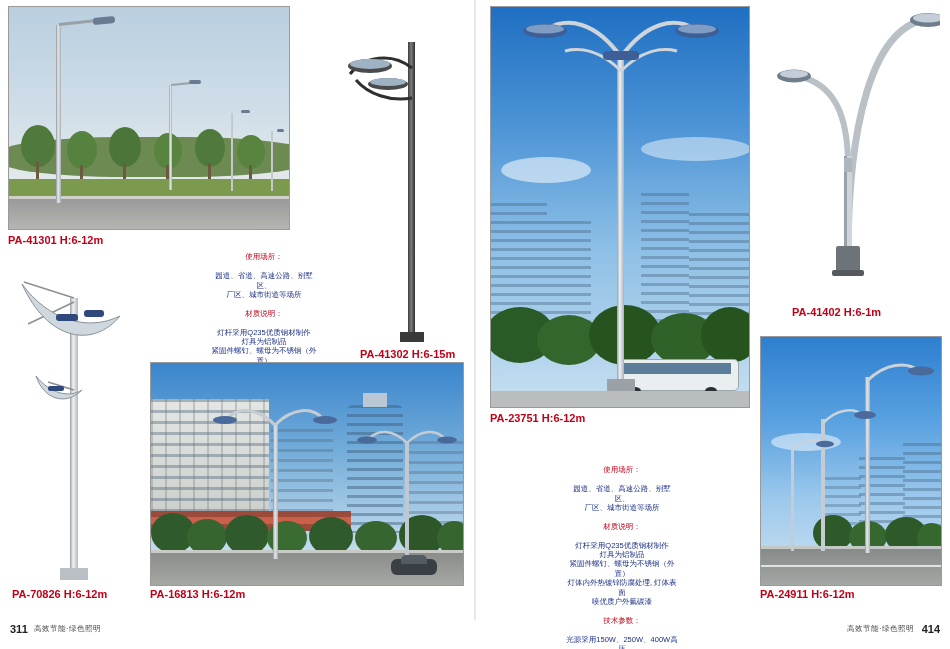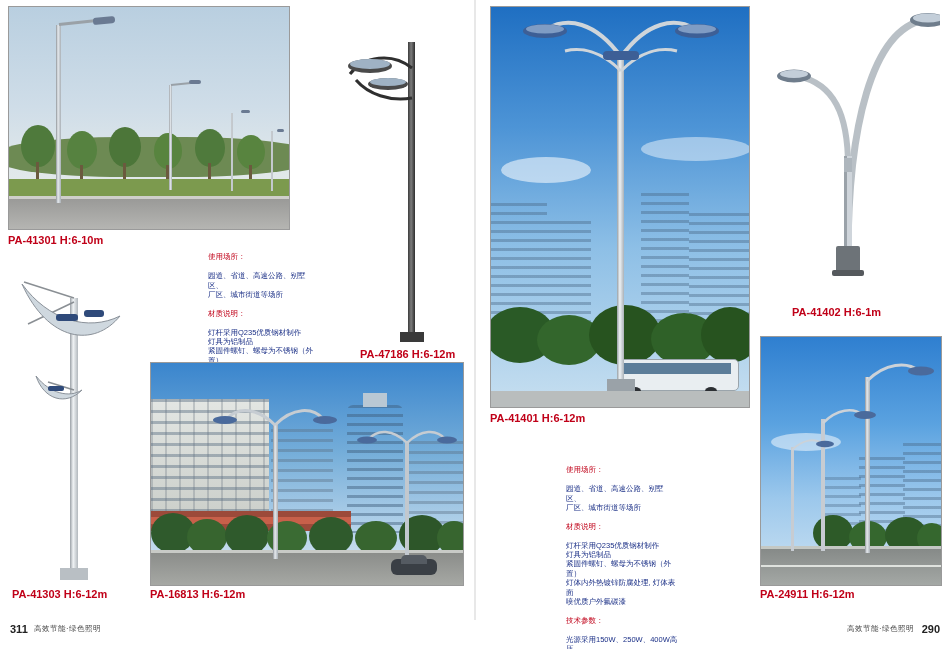--- a/index.html
+++ b/index.html
@@ -24,21 +24,21 @@
   .road{position:absolute;left:0;right:0;background:#8e8e8c;}
 
   
   .blob{position:absolute;border-radius:50%;}
   .bld{position:absolute;}
 
   
   .cap{position:absolute;color:#c00018;font-size:11px;font-weight:bold;white-space:nowrap;}
 
   
-  .spec{position:absolute;font-size:7.5px;line-height:9.4px;white-space:pre-line;}
+  .spec{position:absolute;font-size:7.5px;line-height:9.4px;white-space:pre-line;text-align:center;}
   .spec .hd{color:#c00018;}
   .spec .bd{color:#1a2f86;}
 
   
   .pgnum{position:absolute;bottom:14px;font-size:11px;font-weight:bold;color:#222;}
   .pgtxt{position:absolute;bottom:15px;font-size:7.5px;color:#444;letter-spacing:.5px;}
 
   
   .pole{position:absolute;background:linear-gradient(to right,#8f9499,#e6eaee 40%,#a9b0b6);}
   .arm{position:absolute;background:#9aa1a7;}
@@ -80,38 +80,38 @@
     <div class="head" style="left:84px;top:10px;width:22px;height:7px;background:#6a7a92;transform:rotate(-6deg);"></div>
 
     <div class="pole" style="left:160px;top:78px;width:3px;height:105px;"></div>
     <div class="arm" style="left:162px;top:77px;width:20px;height:2px;transform:rotate(-6deg);transform-origin:left center;"></div>
     <div class="head" style="left:180px;top:73px;width:12px;height:4px;background:#6a7a92;"></div>
     <div class="pole" style="left:222px;top:106px;width:2px;height:78px;"></div>
     <div class="head" style="left:232px;top:103px;width:9px;height:3px;background:#6a7a92;"></div>
     <div class="pole" style="left:262px;top:124px;width:2px;height:60px;"></div>
     <div class="head" style="left:268px;top:122px;width:7px;height:3px;background:#6a7a92;"></div>
   </div>
-  <div class="cap" style="left:8px;top:234px;">PA-41301 H:6-10m</div>
+  <div class="cap" style="left:8px;top:234px;">PA-41301 H:6-12m</div>
 
   <div class="photo" style="left:326px;top:6px;width:136px;height:338px;border:none;background:#fff;">
 
     <div class="pole" style="left:82px;top:36px;width:7px;height:298px;background:linear-gradient(to right,#3b3b3b,#7c7c7c 45%,#2e2e2e);"></div>
 
     <svg width="136" height="338" style="position:absolute;left:0;top:0;">
       <path d="M86 62 C 66 46, 38 50, 24 68" stroke="#2f2f2f" stroke-width="3" fill="none"></path>
       <path d="M86 92 C 64 96, 42 88, 30 74" stroke="#2f2f2f" stroke-width="3" fill="none"></path>
       <ellipse cx="44" cy="60" rx="22" ry="7" fill="#4a4a4a"></ellipse>
       <ellipse cx="44" cy="58" rx="20" ry="5" fill="#9fb2c4"></ellipse>
       <ellipse cx="62" cy="78" rx="20" ry="6" fill="#4a4a4a"></ellipse>
       <ellipse cx="62" cy="76" rx="18" ry="4" fill="#9fb2c4"></ellipse>
     </svg>
 
     <div style="position:absolute;left:74px;top:326px;width:24px;height:10px;background:#3a3a3a;"></div>
   </div>
-  <div class="cap" style="left:360px;top:348px;">PA-47186 H:6-12m</div>
+  <div class="cap" style="left:360px;top:348px;">PA-41302 H:6-15m</div>
 
   <div class="spec" style="left:208px;top:243px;width:112px;">
     <div class="hd">使用场所：</div>
     <div class="bd">园道、省道、高速公路、别墅区、
 厂区、城市街道等场所</div>
     <div class="hd">材质说明：</div>
     <div class="bd">灯杆采用Q235优质钢材制作
 灯具为铝制品
 紧固件螺钉、螺母为不锈钢（外置）
 灯体内外热镀锌防腐处理, 灯体表面
@@ -133,21 +133,21 @@
       <path d="M14 22 C 40 58, 80 70, 112 54 C 86 86, 40 80, 14 22 Z" fill="#cfd8df" stroke="#8a9199" stroke-width="1"></path>
       <rect x="48" y="52" width="22" height="7" rx="3" fill="#2f4a7a"></rect>
       <rect x="76" y="48" width="20" height="7" rx="3" fill="#2f4a7a"></rect>
 
       <path d="M66 128 L 40 120" stroke="#8a8f94" stroke-width="1.5" fill="none"></path>
       <path d="M28 114 C 42 132, 62 136, 74 128 C 58 144, 36 138, 28 114 Z" fill="#cfd8df" stroke="#8a9199" stroke-width="1"></path>
       <rect x="40" y="124" width="16" height="5" rx="2" fill="#2f4a7a"></rect>
     </svg>
     <div style="position:absolute;left:52px;top:306px;width:28px;height:12px;background:#b9bfc4;"></div>
   </div>
-  <div class="cap" style="left:12px;top:588px;">PA-41303 H:6-12m</div>
+  <div class="cap" style="left:12px;top:588px;">PA-70826 H:6-12m</div>
 
   <div class="photo" style="left:150px;top:362px;width:312px;height:222px;">
     <div class="sky sky-c"></div>
 
     <div class="bld" style="left:0px;top:36px;width:118px;height:130px;background:linear-gradient(to bottom,#e3e6e3,#c9cdc8);"></div>
     <div class="bld" style="left:0px;top:36px;width:118px;height:130px;
       background-image:repeating-linear-gradient(to bottom,rgba(90,110,130,.45) 0 3px,rgba(0,0,0,0) 3px 11px),
                        repeating-linear-gradient(to right,rgba(120,130,140,.35) 0 2px,rgba(0,0,0,0) 2px 14px);"></div>
 
     <div class="bld" style="left:120px;top:66px;width:62px;height:102px;background:linear-gradient(to bottom,#d8dcd8,#bfc4bf);
@@ -231,21 +231,21 @@
       <path d="M130 64 C 110 44, 90 40, 74 44" stroke="#cfd5da" stroke-width="3" fill="none"></path>
       <path d="M130 64 C 150 44, 170 40, 186 44" stroke="#cfd5da" stroke-width="3" fill="none"></path>
       <ellipse cx="54" cy="24" rx="22" ry="7" fill="#3d5f96"></ellipse>
       <ellipse cx="54" cy="22" rx="19" ry="4.5" fill="#7f9cc4"></ellipse>
       <ellipse cx="206" cy="24" rx="22" ry="7" fill="#3d5f96"></ellipse>
       <ellipse cx="206" cy="22" rx="19" ry="4.5" fill="#7f9cc4"></ellipse>
       <rect x="112" y="44" width="36" height="9" rx="4" fill="#3d5f96"></rect>
     </svg>
     <div style="position:absolute;left:116px;top:372px;width:28px;height:12px;background:#9aa2a8;"></div>
   </div>
-  <div class="cap" style="left:490px;top:412px;">PA-41401 H:6-12m</div>
+  <div class="cap" style="left:490px;top:412px;">PA-23751 H:6-12m</div>
 
   <div class="photo" style="left:760px;top:6px;width:180px;height:288px;border:none;background:#fff;">
     <svg width="180" height="288" style="position:absolute;left:0;top:0;">
 
       <path d="M88 250 C 88 120, 112 24, 164 14" stroke="#b9c0c6" stroke-width="7" fill="none" stroke-linecap="round"></path>
 
       <path d="M88 160 C 88 108, 74 78, 38 70" stroke="#b9c0c6" stroke-width="6" fill="none" stroke-linecap="round"></path>
 
       <ellipse cx="168" cy="14" rx="18" ry="7" fill="#6f7d8c"></ellipse>
       <ellipse cx="168" cy="12" rx="15" ry="4.5" fill="#c3ced9"></ellipse>
@@ -308,16 +308,16 @@
       <rect x="60" y="82" width="4" height="132" fill="#c7ccd2"></rect>
       <path d="M62 86 C 76 72, 92 70, 102 78" stroke="#ccd2d8" stroke-width="2.5" fill="none"></path>
       <ellipse cx="104" cy="78" rx="11" ry="4" fill="#4a6a9c"></ellipse>
       <rect x="30" y="110" width="3" height="104" fill="#c7ccd2"></rect>
       <path d="M31 113 C 42 102, 54 101, 62 107" stroke="#ccd2d8" stroke-width="2" fill="none"></path>
       <ellipse cx="64" cy="107" rx="9" ry="3.2" fill="#4a6a9c"></ellipse>
     </svg>
   </div>
   <div class="cap" style="left:760px;top:588px;">PA-24911 H:6-12m</div>
 
-  <div class="pgnum" style="right:10px;">290</div>
+  <div class="pgnum" style="right:10px;">414</div>
   <div class="pgtxt" style="right:36px;">高效节能·绿色照明</div>
 
 </div>
 
 </body></html>

